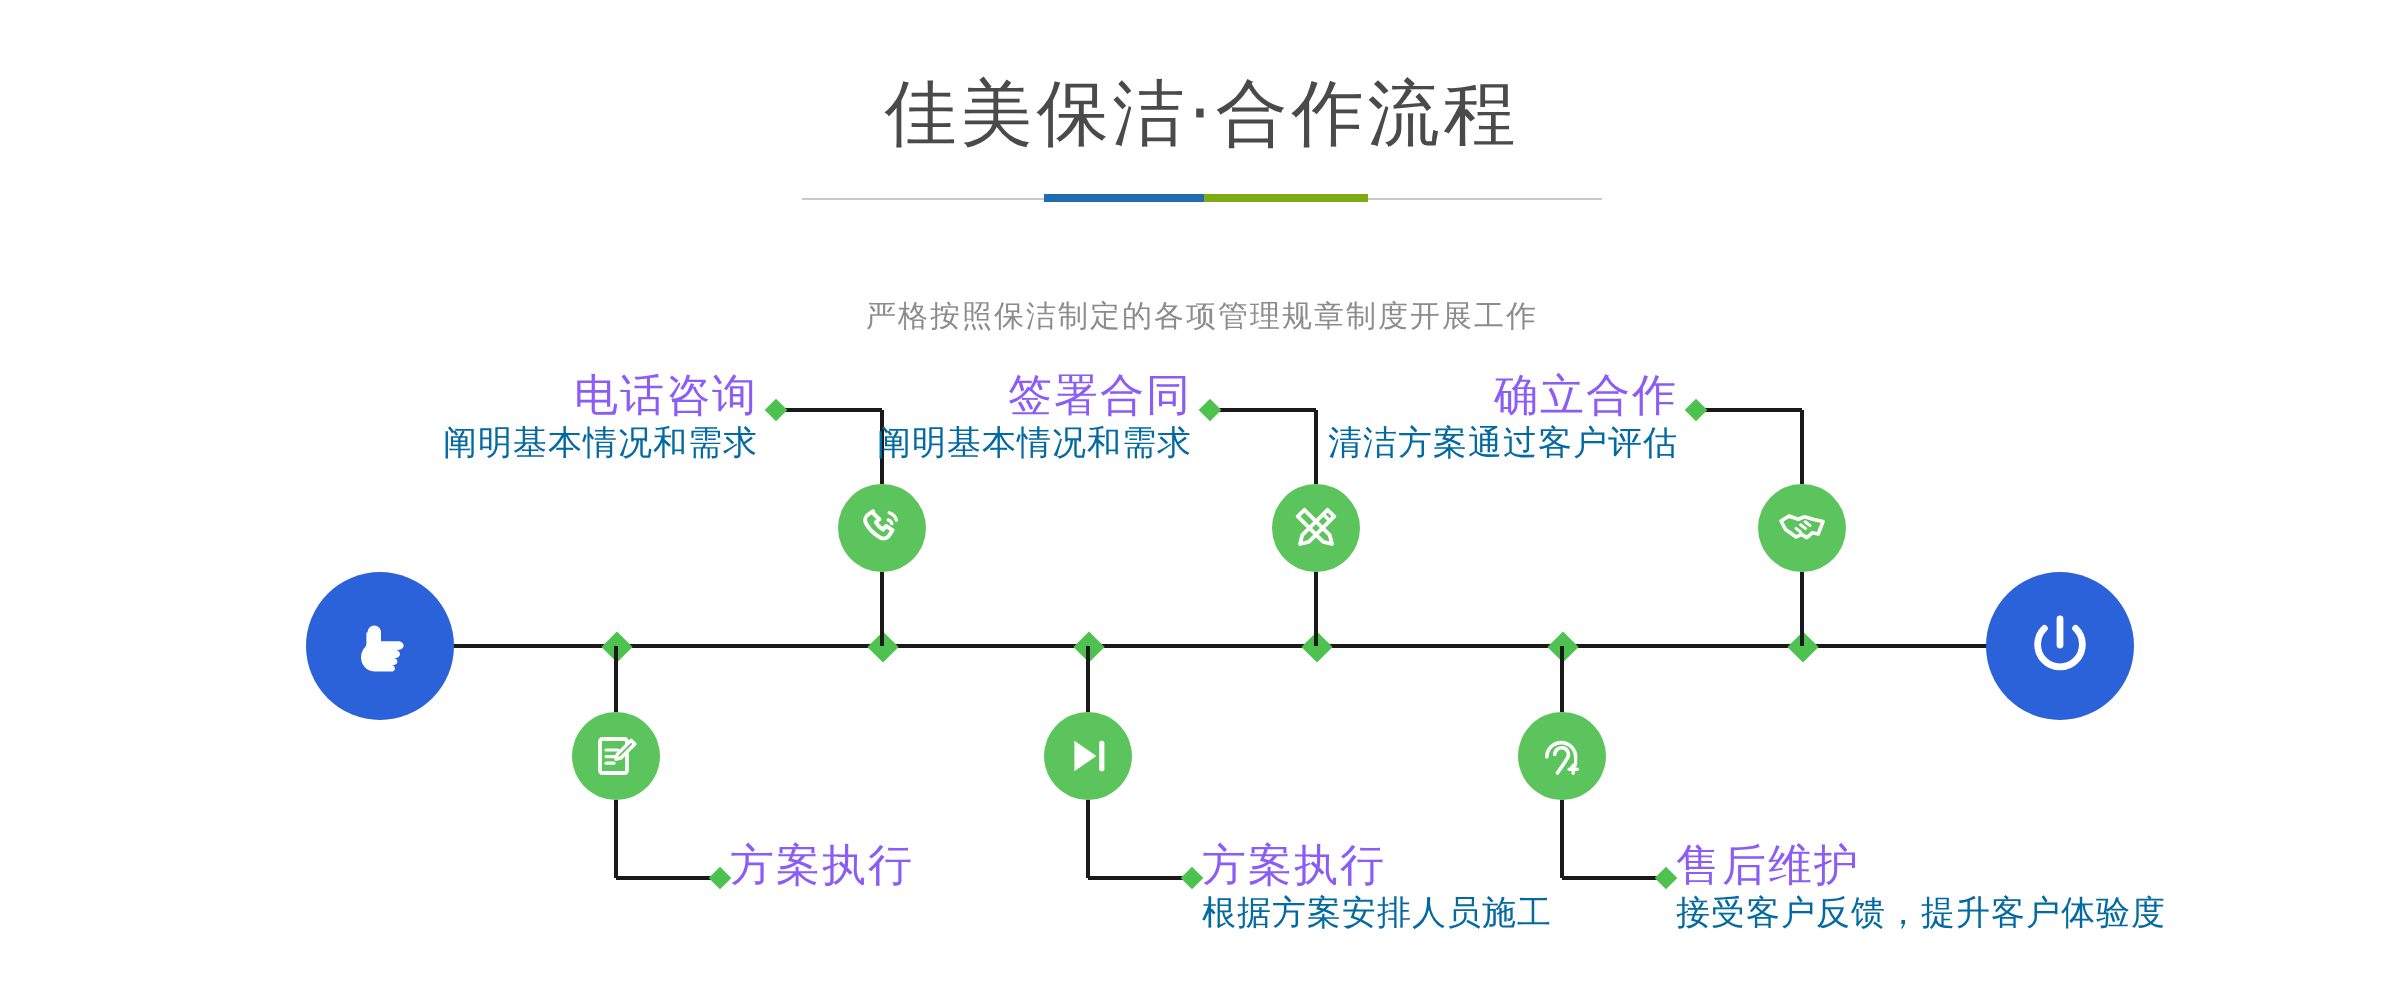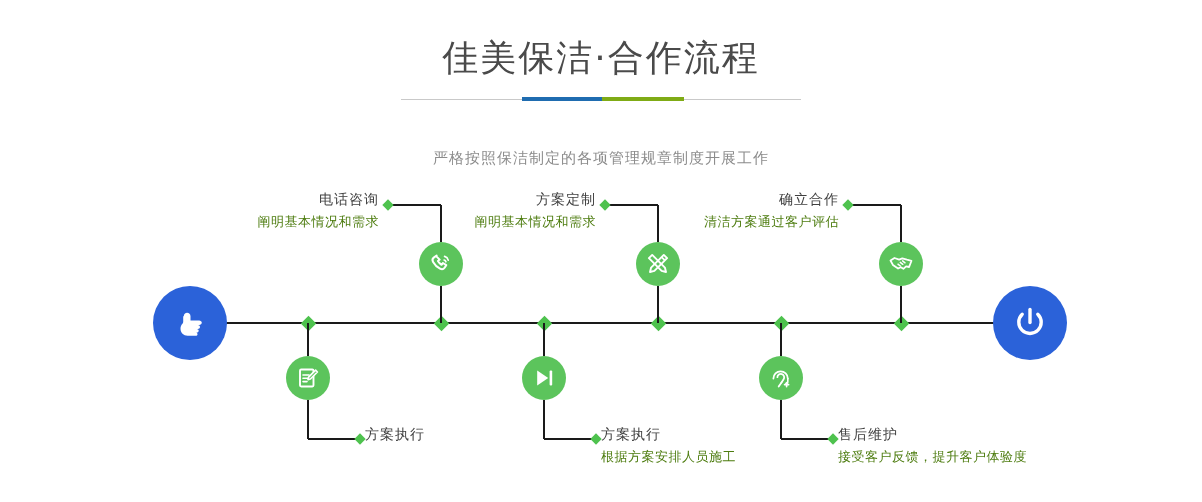--- a/index.html
+++ b/index.html
@@ -53,24 +53,24 @@
     transform:rotate(45deg);left:-5.5px;
   }
 
   .lead{position:absolute;height:2px;background:#1a1a1a;}
   .leaddot{
     position:absolute;width:8px;height:8px;background:#4ec24e;transform:rotate(45deg);
   }
 
   .lbl{position:absolute;white-space:nowrap;}
   .lbl .t{
-    font-size:14px;color:#404040;line-height:22px;letter-spacing:1px;
+    font-size:22px;color:#8b5cf6;line-height:22px;letter-spacing:1px;
   }
   .lbl .d{
-    font-size:13px;color:#4d7c0f;line-height:20px;letter-spacing:0.5px;margin-top:2px;
+    font-size:17px;color:#0369a1;line-height:20px;letter-spacing:0.5px;margin-top:2px;
   }
   .lbl.right-al{text-align:right;}
   .lbl.left-al{text-align:left;}
 </style>
 </head>
 <body>
 
 <div class="stage">
 
   <div class="header">
@@ -155,21 +155,21 @@
           <path d="M18.8 3.9 22.1 7.2 9.4 19.9l-4.4 1.1 1.1-4.4z" fill="none" stroke="#ffffff" stroke-width="1.9" stroke-linejoin="round"></path>
           <line x1="16.6" y1="6.1" x2="19.9" y2="9.4" stroke="#ffffff" stroke-width="1.7"></line>
           <path d="M7.2 3.9 3.9 7.2l12.7 12.7 4.4 1.1-1.1-4.4z" fill="none" stroke="#ffffff" stroke-width="1.9" stroke-linejoin="round"></path>
         </svg>
       </span>
     </div>
     <div class="stem" style="top:-118px;height:37px;"></div>
     <div class="lead" style="left:-52px;top:-119px;width:52px;"></div>
     <div class="leaddot" style="left:-57px;top:-122px;"></div>
     <div class="lbl right-al" style="left:-420px;top:-135px;width:358px;">
-      <div class="t">方案定制</div>
+      <div class="t">签署合同</div>
       <div class="d">阐明基本情况和需求</div>
     </div>
   </div>
 
   <div class="node" style="left:544px;top:323px;">
     <div class="diamond" style="top:-5.5px;"></div>
     <div class="stem" style="top:0;height:33px;"></div>
     <div class="bubble" style="top:33px;">
       <span>
         <svg width="26" height="26" viewBox="0 0 26 26">

